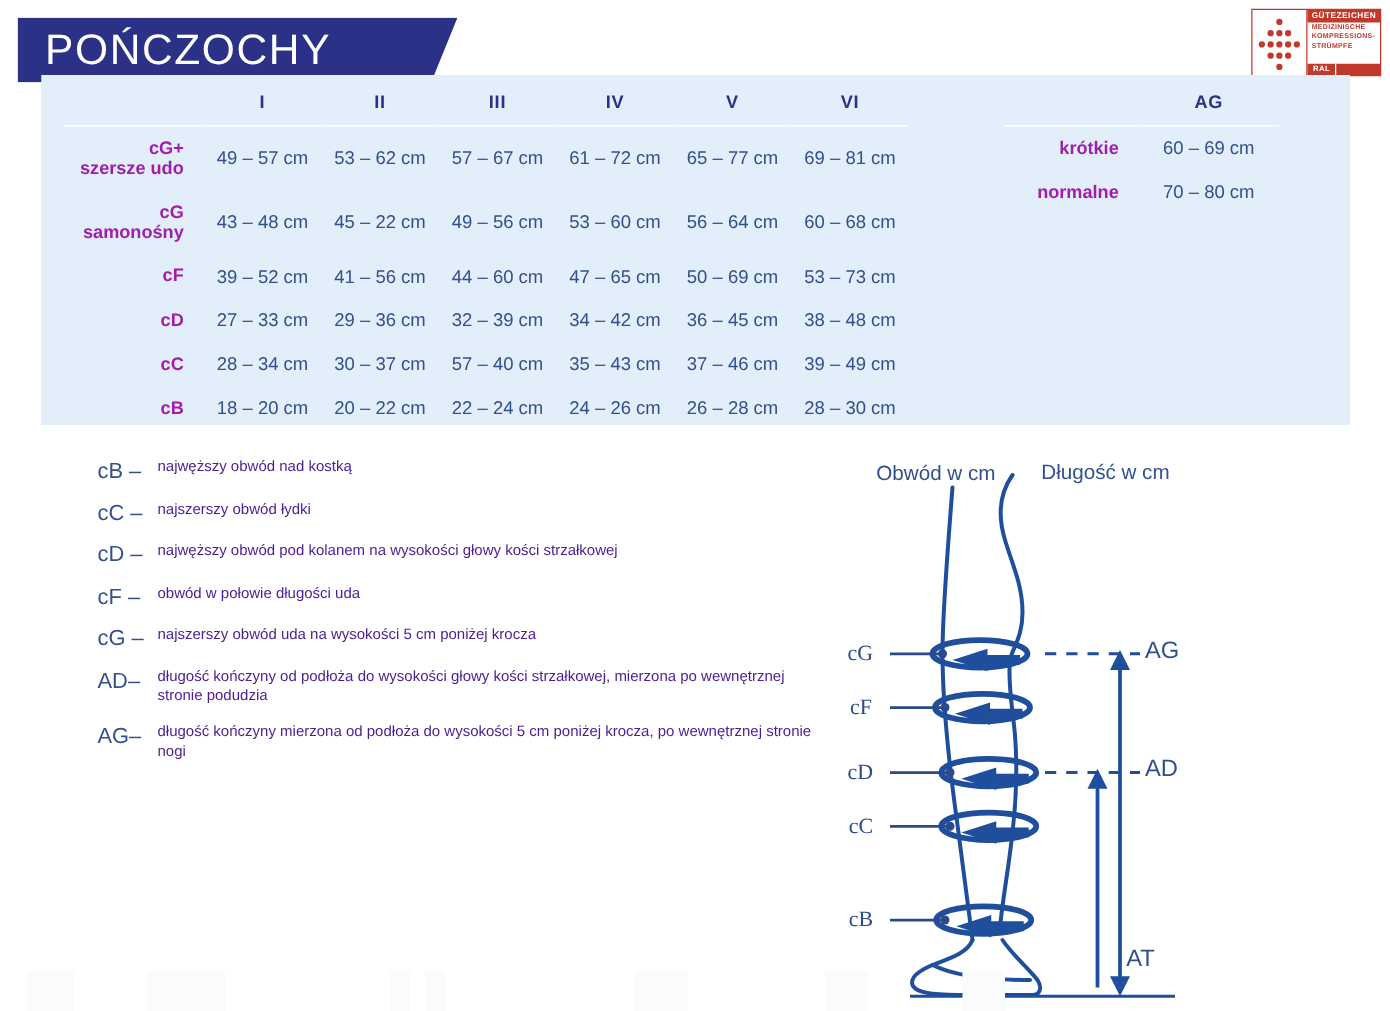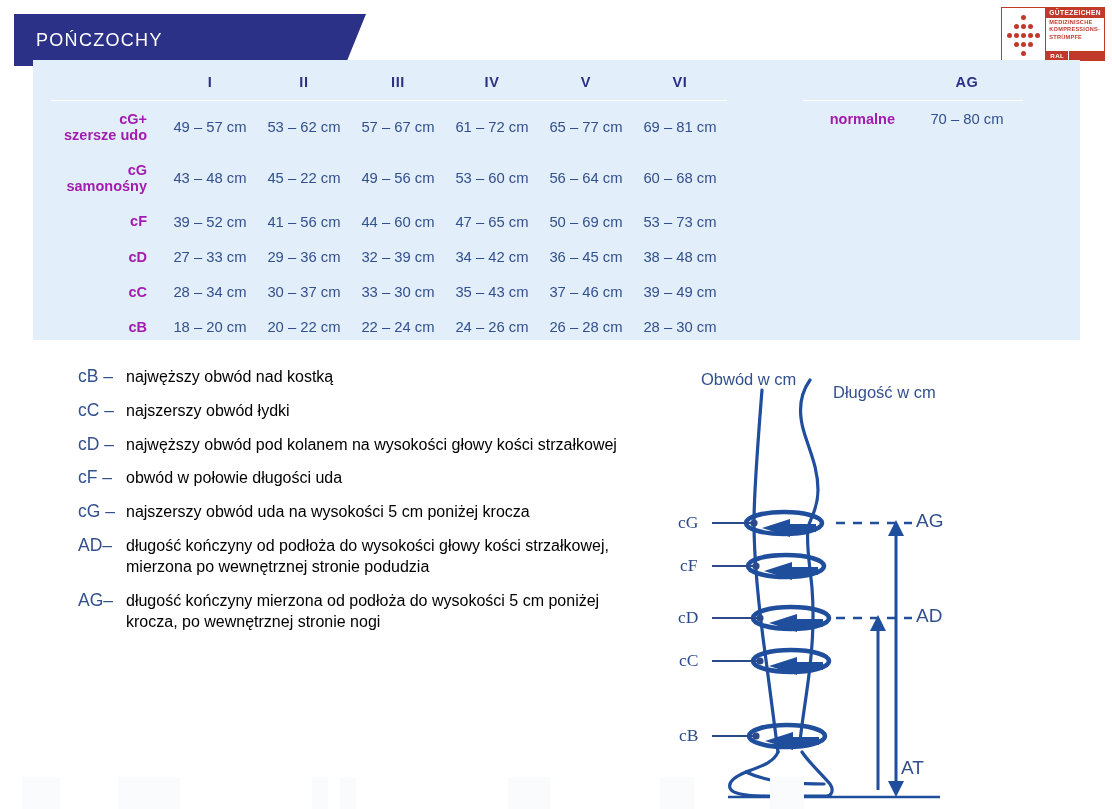--- a/index.html
+++ b/index.html
@@ -18,21 +18,21 @@
   #header-banner {
     position: absolute;
     left: 14px; top: 14px;
     width: 352px; height: 52px;
     background: #2b3186;
     clip-path: polygon(0 0, 100% 0, 94% 100%, 0 100%);
     display: flex; align-items: center;
   }
   #header-title {
     color: #ffffff;
-    font-size: 18px;
+    font-size: 34px;
     letter-spacing: 1.3px;
     font-weight: 400;
     padding-left: 22px;
     font-family: "Liberation Sans", sans-serif;
   }
 
   
   #ral-logo {
     position: absolute;
     right: 7px; top: 7px;
@@ -146,40 +146,40 @@
     margin-bottom: 12.5px;
   }
   .legend-key {
     width: 48px;
     flex: 0 0 48px;
     font-size: 17.5px;
     color: #33508e;
     white-space: nowrap;
   }
   .legend-desc {
-    font-size: 16px;
-    color: #000000;
+    font-size: 12px;
+    color: #4c1d95;
     line-height: 1.33;
   }
 
   
   #diagram {
     position: absolute;
     left: 650px; top: 360px;
     width: 330px; height: 440px;
   }
   #diagram svg { display: block; }
   .dg-head {
     position: absolute;
     font-size: 16.5px;
     color: #33508e;
     white-space: nowrap;
   }
   #head-obwod  { left: 51px; top: 10px; }
-  #head-dlugosc{ left: 183px; top: 23px; }
+  #head-dlugosc{ left: 183px; top: 9px; }
   .dg-label {
     position: absolute;
     font-family: "Liberation Serif", serif;
     font-size: 17.5px;
     color: #2b4a8b;
   }
   .dg-right-label {
     position: absolute;
     font-size: 19px;
     color: #33508e;
@@ -304,21 +304,21 @@
         <td>29 – 36 cm</td>
         <td>32 – 39 cm</td>
         <td>34 – 42 cm</td>
         <td>36 – 45 cm</td>
         <td>38 – 48 cm</td>
       </tr>
       <tr>
         <td class="rowhead">cC</td>
         <td>28 – 34 cm</td>
         <td>30 – 37 cm</td>
-        <td>33 – 30 cm</td>
+        <td>57 – 40 cm</td>
         <td>35 – 43 cm</td>
         <td>37 – 46 cm</td>
         <td>39 – 49 cm</td>
       </tr>
       <tr>
         <td class="rowhead">cB</td>
         <td>18 – 20 cm</td>
         <td>20 – 22 cm</td>
         <td>22 – 24 cm</td>
         <td>24 – 26 cm</td>
@@ -333,20 +333,24 @@
         <col class="c-head">
         <col class="c-val">
       </colgroup>
     <thead>
       <tr>
         <th class="rowhead-th"></th>
         <th>AG</th>
       </tr>
     </thead>
     <tbody>
+      <tr>
+        <td class="rowhead">krótkie</td>
+        <td>60 – 69 cm</td>
+      </tr>
       <tr>
         <td class="rowhead">normalne</td>
         <td>70 – 80 cm</td>
       </tr>
     </tbody>
   </table>
 
 </div>
 
 <div id="legend">

